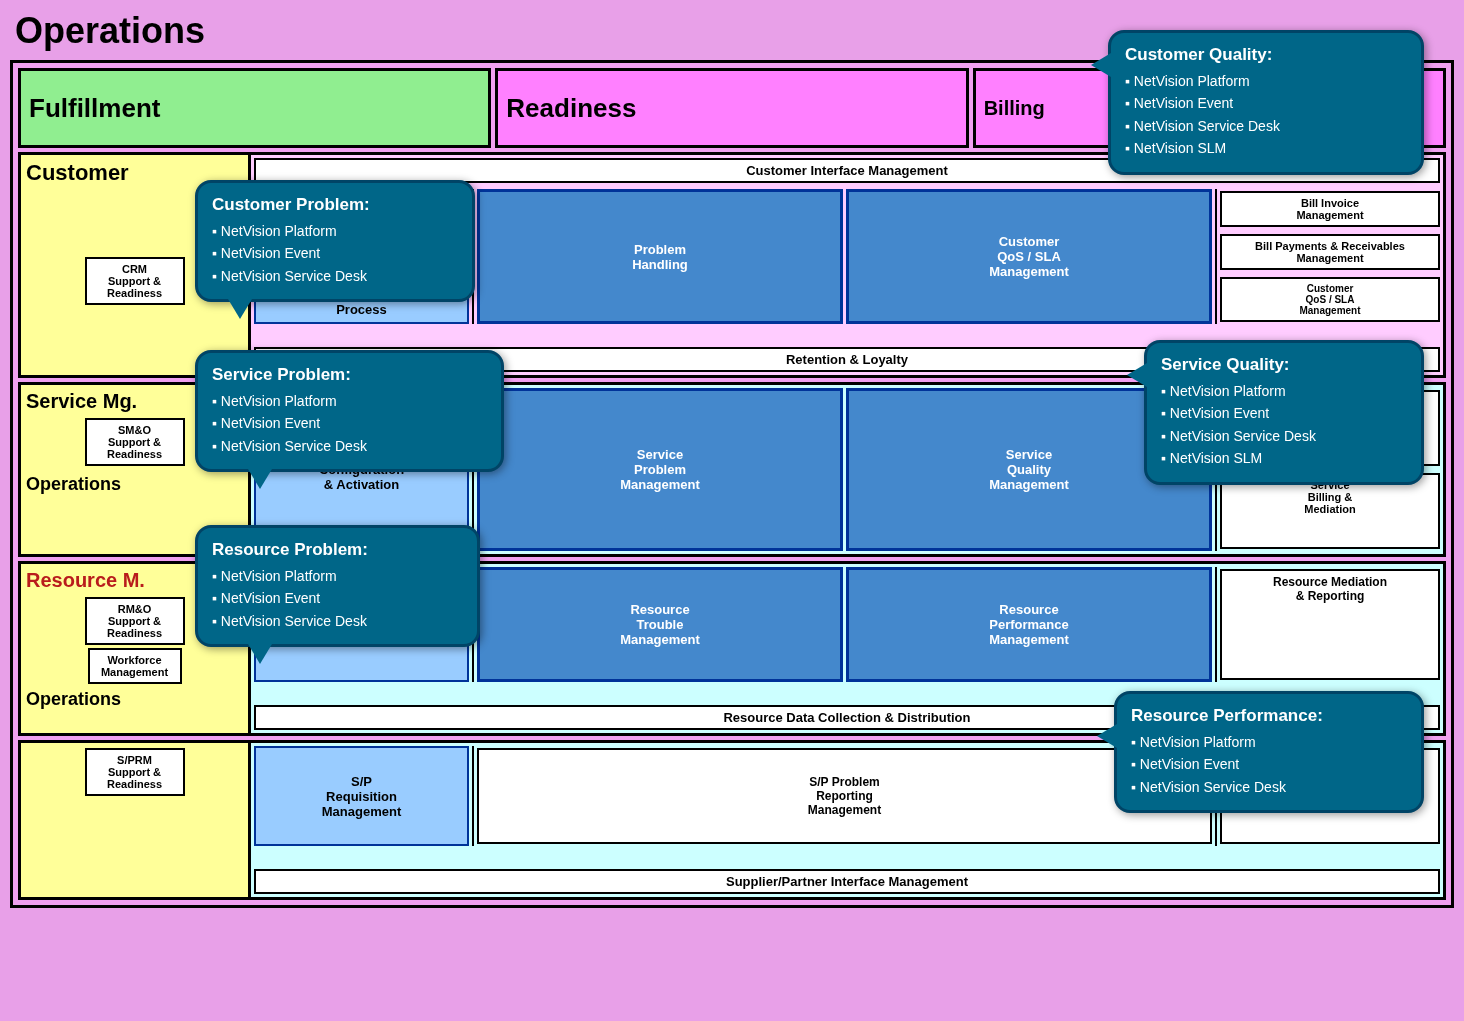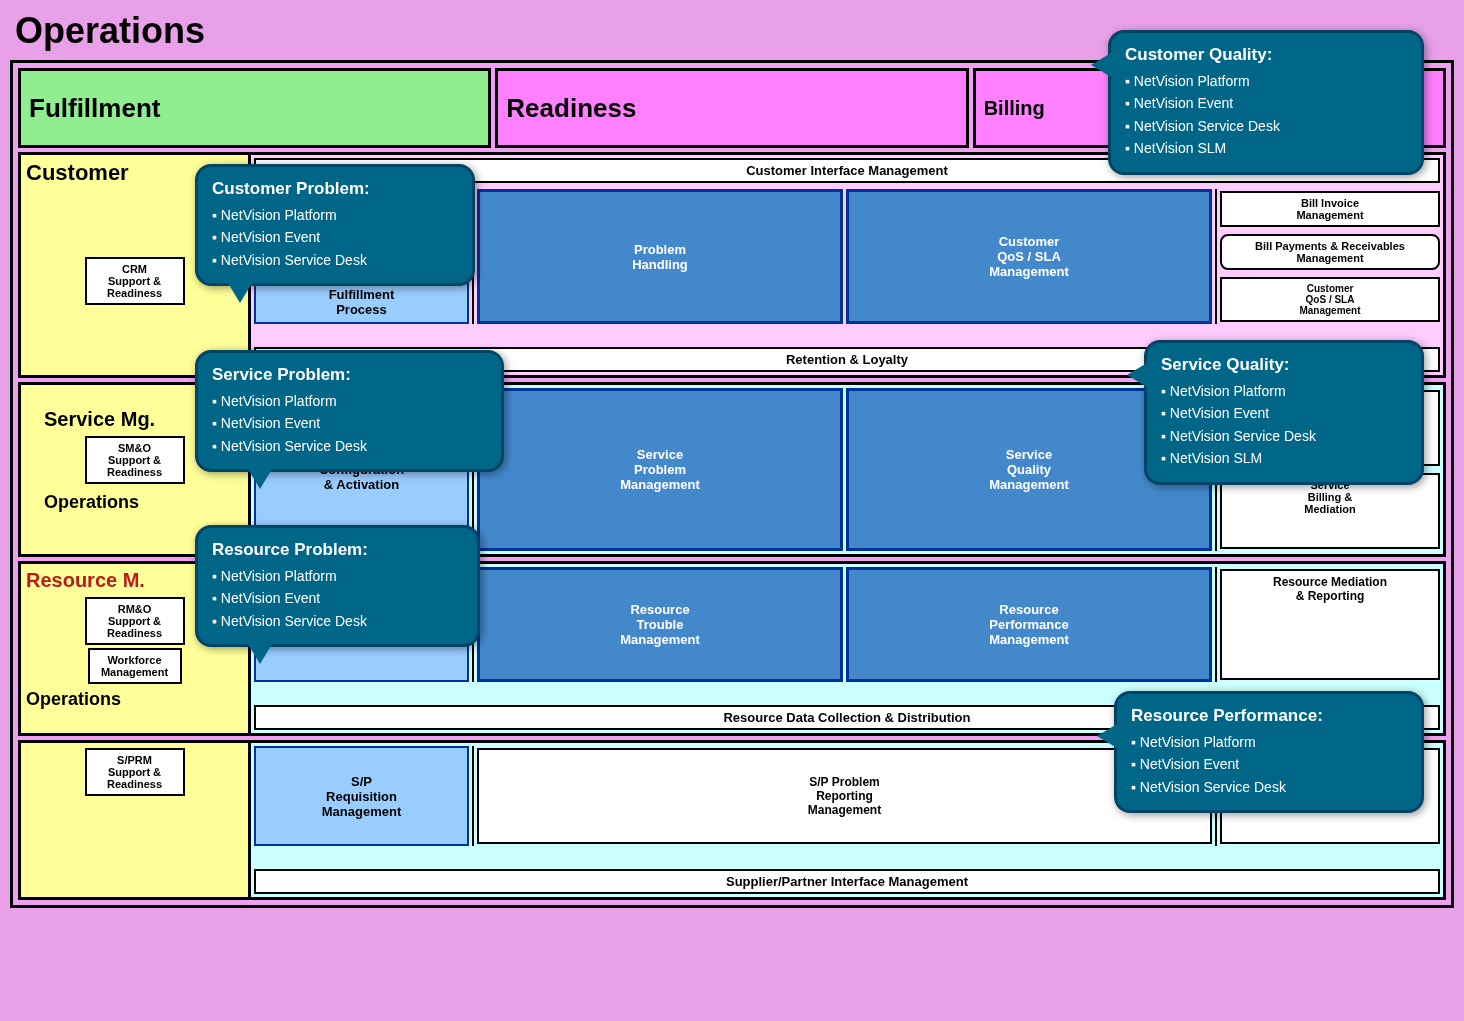--- a/index.html
+++ b/index.html
@@ -277,30 +277,30 @@
               <div class="blue-box-light" style="flex:1; font-size:13px;">Fulfillment<br>Process</div>
             </div>
 
             <div style="display:flex; gap:3px; flex:1; border-right:2px solid #000; padding-right:3px;">
               <div class="blue-box" style="flex:1; font-size:13px;">Problem<br>Handling</div>
               <div class="blue-box" style="flex:1; font-size:13px;">Customer<br>QoS / SLA<br>Management</div>
             </div>
 
             <div style="display:flex; flex-direction:column; gap:3px; width:220px;">
               <div class="small-box" style="flex:1;">Bill Invoice<br>Management</div>
-              <div class="small-box" style="flex:1;border-radius:8px;">Bill Payments &amp; Receivables<br>Management</div>
+              <div class="small-box" style="flex:1;">Bill Payments &amp; Receivables<br>Management</div>
               <div class="small-box" style="flex:1; font-size:10px;">Customer<br>QoS / SLA<br>Management</div>
             </div>
           </div>
           <div class="row-bottom-banner">Retention &amp; Loyalty</div>
         </div>
       </div>
 
       <div class="row-service">
-        <div style="background:#ffff99; border-right:3px solid #000; width:230px; min-width:230px; display:flex; flex-direction:column; padding:23px;">
+        <div style="background:#ffff99; border-right:3px solid #000; width:230px; min-width:230px; display:flex; flex-direction:column; padding:5px;">
           <div style="font-size:20px; font-weight:bold; color:#000; margin-bottom:5px;">Service Mg.</div>
           <div class="small-box" style="width:100px; margin:0 auto 3px auto;">SM&amp;O<br>Support &amp;<br>Readiness</div>
           <div style="font-size:18px; font-weight:bold; margin-top:5px;">Operations</div>
         </div>
         <div style="flex:1; display:flex; flex-direction:column; padding:3px; gap:3px;">
           <div style="display:flex; gap:3px; flex:1;">
             <div style="width:220px; border-right:2px solid #000; padding-right:3px; display:flex; flex-direction:column; gap:3px;">
               <div class="blue-box-light" style="flex:1; font-size:13px;">Service<br>Configuration<br>&amp; Activation</div>
             </div>
             <div style="display:flex; gap:3px; flex:1; border-right:2px solid #000; padding-right:3px;">
@@ -367,21 +367,21 @@
     <div class="bubble-tail-left"></div>
     <h3>Customer Quality:</h3>
     <ul>
       <li>NetVision Platform</li>
       <li>NetVision Event</li>
       <li>NetVision Service Desk</li>
       <li>NetVision SLM</li>
     </ul>
   </div>
 
-  <div class="bubble" style="top:154px; left:185px; width:280px;">
+  <div class="bubble" style="top:170px; left:185px; width:280px;">
     <div class="bubble-tail-bottom-left"></div>
     <h3>Customer Problem:</h3>
     <ul>
       <li>NetVision Platform</li>
       <li>NetVision Event</li>
       <li>NetVision Service Desk</li>
     </ul>
   </div>
 
   <div class="bubble" style="top:340px; left:185px; width:309px;">

